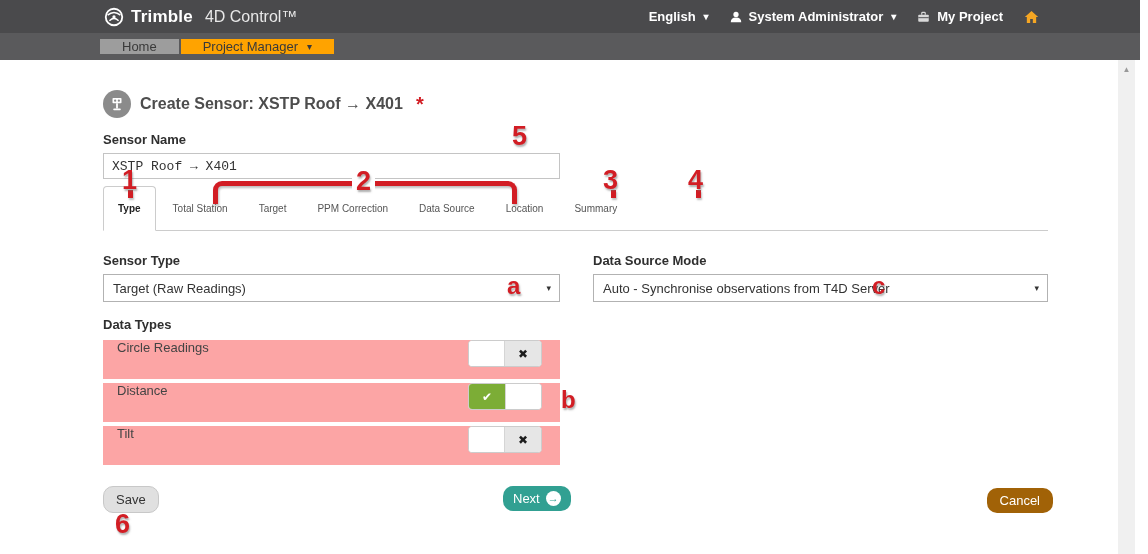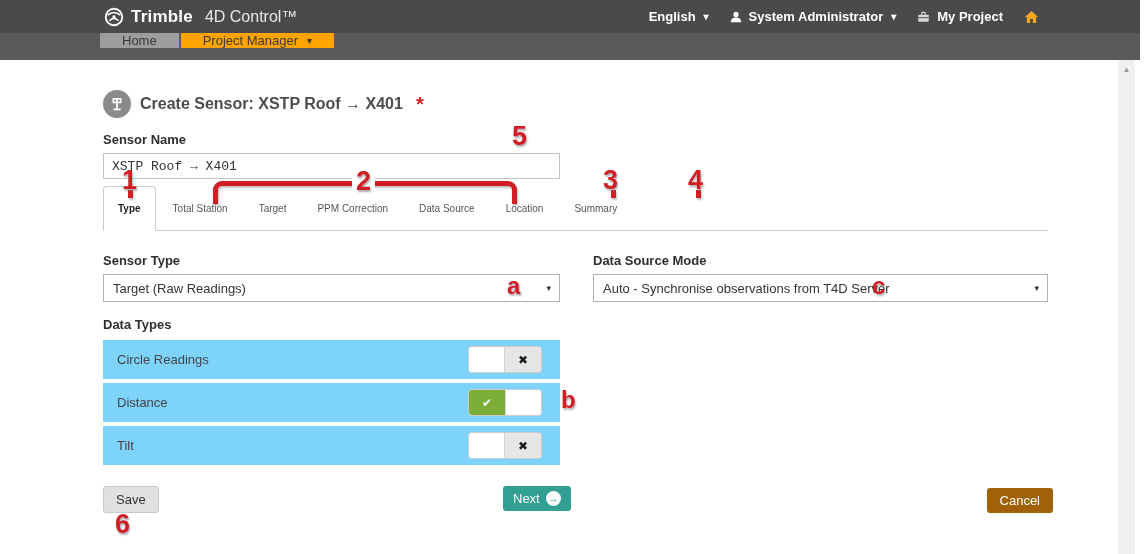--- a/index.html
+++ b/index.html
@@ -11,21 +11,21 @@
   .brand { display:flex; align-items:center; gap:6px; }
   .brand .logo-svg { width:22px; height:22px; }
   .brand-name { font-size:17px; font-weight:bold; letter-spacing:0.2px; }
   .brand-product { font-size:16px; font-weight:400; color:#e8e8e8; margin-left:6px; }
   .topbar-right { margin-left:auto; display:flex; align-items:center; gap:20px; font-size:13px; font-weight:bold; color:#fff; }
   .topbar-item { display:flex; align-items:center; gap:6px; cursor:pointer; }
   .caret { font-size:10px; color:#fff; margin-left:2px; }
   .icon-svg { display:inline-block; vertical-align:middle; }
 
   
-  .navbar { height:27px; background:#5a5a5c; display:flex; align-items:flex-start; padding-left:100px; }
+  .navbar { height:27px; background:#5a5a5c; display:flex; align-items:center; padding-left:100px; }
   .nav-tab { display:flex; align-items:center; padding:0 22px; font-size:13px; color:#3a3a3a; cursor:pointer; }
   .nav-tab.home { background:#9d9d9d; margin-right:2px; }
   .nav-tab.pm { background:#ffa300; gap:7px; }
   .nav-tab.pm .caret { color:#3a3a3a; }
 
   
   .content { position:relative; margin:30px 100px 0 103px; width:945px; }
   .title-row { display:flex; align-items:center; gap:9px; margin-bottom:14px; }
   .sensor-badge { width:28px; height:28px; border-radius:50%; background:#8b8b8b; display:flex; align-items:center; justify-content:center; flex:none; }
   .page-title { font-size:16px; font-weight:bold; color:#4d4d4d; }
@@ -41,32 +41,32 @@
 
   
   .form-cols { display:flex; margin-top:22px; }
   .col-left { width:457px; }
   .col-right { width:455px; margin-left:33px; }
   .select { position:relative; height:28px; border:1px solid #b2b2b2; background:#fff; display:flex; align-items:center; padding:0 24px 0 9px; font-size:13px; color:#333; cursor:pointer; }
   .select .sel-caret { position:absolute; right:8px; top:8px; font-size:9px; color:#333; }
 
   
   .data-types-label { margin-top:15px; margin-bottom:8px; }
-  .dt-row { width:457px; height:39px; background:#7dd3fc; display:flex; align-items:center; padding:0 18px 0 14px; margin-bottom:4px; }
+  .dt-row { width:457px; height:39px; background:#fca5a5; display:flex; align-items:flex-start; padding:0 18px 0 14px; margin-bottom:4px; }
   .dt-row-label { font-size:13px; color:#444; }
   .toggle { margin-left:auto; width:74px; height:27px; border:1px solid #ccc; border-radius:4px; background:#fff; position:relative; overflow:hidden; cursor:pointer; flex:none; }
   .toggle .half { position:absolute; top:0; bottom:0; width:50%; display:flex; align-items:center; justify-content:center; font-size:12px; }
   .toggle.on  .mark-side { left:0;  background:#7cad36; color:#fff; }
   .toggle.on  .knob      { right:0; background:#fff; border-left:1px solid #d5d5d5; }
   .toggle.off .knob      { left:0;  background:#fff; border-right:1px solid #d5d5d5; }
   .toggle.off .mark-side { right:0; background:#e6e6e6; color:#1c1c1c; }
 
   
   .btn-row { position:relative; margin-top:21px; height:28px; }
-  .btn { font-size:13px; border-radius:3px; cursor:pointer; display:inline-flex; align-items:center; border:none; font-family:"Liberation Sans",sans-serif;text-align:center; }
+  .btn { font-size:13px; border-radius:10px; cursor:pointer; display:inline-flex; align-items:center; border:none; font-family:"Liberation Sans",sans-serif;text-align:center; }
   .btn-save { background:#e0e0e0; border:1px solid #c8c8c8; color:#333; padding:5px 12px; }
   .btn-next { position:absolute; left:400px; top:0; background:#31a092; color:#fff; padding:5px 10px; gap:6px; }
   .next-circle { width:15px; height:15px; border-radius:50%; background:#fff; color:#31a092; font-size:11px; font-weight:bold; display:inline-flex; align-items:center; justify-content:center; line-height:1; }
   .btn-cancel { position:absolute; right:-5px; top:2px; background:#a16207; color:#fff; padding:5px 13px; }
 
   
   .scrollbar { position:absolute; top:60px; right:5px; bottom:0; width:17px; background:#f0f0f0; }
   .scroll-up { position:absolute; top:5px; left:0; width:17px; text-align:center; font-size:8px; color:#999; cursor:pointer; }
 
   

